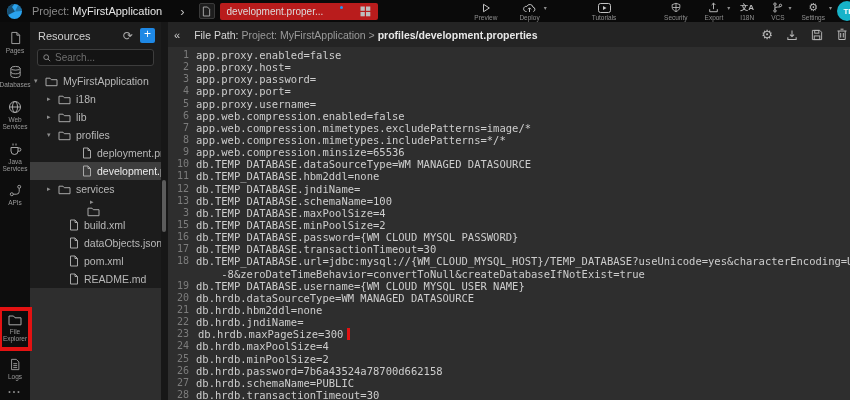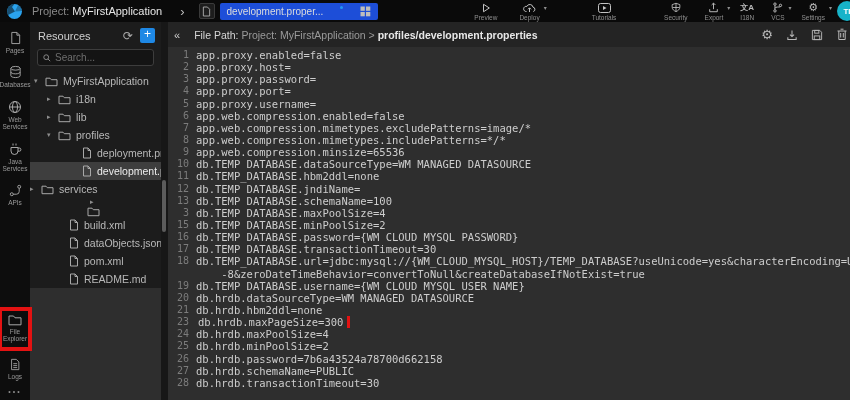--- a/index.html
+++ b/index.html
@@ -9,21 +9,21 @@
   
   .topbar { position:absolute; top:0; left:0; width:850px; height:22px; background:#0a0a0a;
     display:flex; align-items:center; z-index:10; }
   .logo { width:17px; height:17px; margin:0 9px 0 6px; flex:none; }
   .proj { font-size:11px; white-space:nowrap; }
   .proj .pfx { color:#8b8b8b; }
   .proj .pname { color:#e6e6e6; }
   .chev { color:#bfbfbf; font-size:13px; margin:0 14px 0 18px; }
   .tabicon { width:16px; height:16px; background:#1d1d1d; border:1px solid #3a3a3a; border-radius:2px;
     display:flex; align-items:center; justify-content:center; margin-right:5px; }
-  .tab { height:17px; background:#1d4ed8; border-radius:2px; display:flex; align-items:center;
+  .tab { height:17px; background:#b91c1c; border-radius:2px; display:flex; align-items:center;
     padding:0 7px; gap:17px; position:relative; }
   .tab .tlab { font-size:10px; color:#dcdcdc; white-space:nowrap; }
   .tab .dot { width:3px; height:3px; border-radius:50%; background:#2196f3; align-self:flex-start; margin-top:3px; }
   .actions { display:flex; align-items:flex-start; height:22px; }
   .act { display:flex; flex-direction:column; align-items:center; justify-content:flex-start;
     margin-top:2px; position:relative; cursor:default; }
   .act .ic { height:11px; display:flex; align-items:center; justify-content:center; color:#b9b9b9; }
   .act .albl { font-size:6.5px; color:#8f8f8f; margin-top:1px; white-space:nowrap; }
   .act .caret { position:absolute; right:-7px; top:2px; color:#8f8f8f; font-size:6px; }
   .gearglyph { font-size:11px; line-height:11px; color:#b9b9b9; font-family:"DejaVu Sans",sans-serif; }
@@ -300,21 +300,21 @@
 <span class="tlabel">deployment.properties</span>
       </div>
       <div class="trow sel" style="padding-left: 41px;">
         <span class="arr"></span>
   <svg width="10" height="12" viewBox="0 0 10 12" fill="none" stroke="#a8a8a8" stroke-width="1">
     <path d="M1.5 1 h4.5 l2.5 2.5 v7.5 h-7 z"></path>
           <path d="M6 1 v2.5 h2.5"></path>
   </svg>
 <span class="tlabel">development.properties</span>
       </div>
-      <div class="trow" style="">
+      <div class="trow" style="padding-left: 17px;">
         <span class="arr">▸</span>
   <svg width="13" height="11" viewBox="0 0 13 11" fill="none" stroke="#a8a8a8" stroke-width="1">
     <path d="M1 2.2 h4 l1.3 1.5 h5.7 v6 h-11 z"></path>
   </svg>
 <span class="tlabel">services</span>
       </div>
       <div class="trow" style=" flex-direction: column;">
         <span class="arr">▸</span>
   <svg width="13" height="11" viewBox="0 0 13 11" fill="none" stroke="#a8a8a8" stroke-width="1">
     <path d="M1 2.2 h4 l1.3 1.5 h5.7 v6 h-11 z"></path>
@@ -476,20 +476,24 @@
         </div>
         <div class="crow">
           <span class="gut">20</span>
           <span class="ct">db.hrdb.dataSourceType=WM_MANAGED_DATASOURCE</span>
         </div>
         <div class="crow">
           <span class="gut">21</span>
           <span class="ct">db.hrdb.hbm2ddl=none</span>
         </div>
         <div class="crow">
+          <span class="gut">22</span>
+          <span class="ct">db.hrdb.jndiName=</span>
+        </div>
+        <div class="crow">
           <span class="gut">23</span>
           <span class="ct"><span class="redbox">db.hrdb.maxPageSize=300</span></span>
         </div>
         <div class="crow">
           <span class="gut">24</span>
           <span class="ct">db.hrdb.maxPoolSize=4</span>
         </div>
         <div class="crow">
           <span class="gut">25</span>
           <span class="ct">db.hrdb.minPoolSize=2</span>

